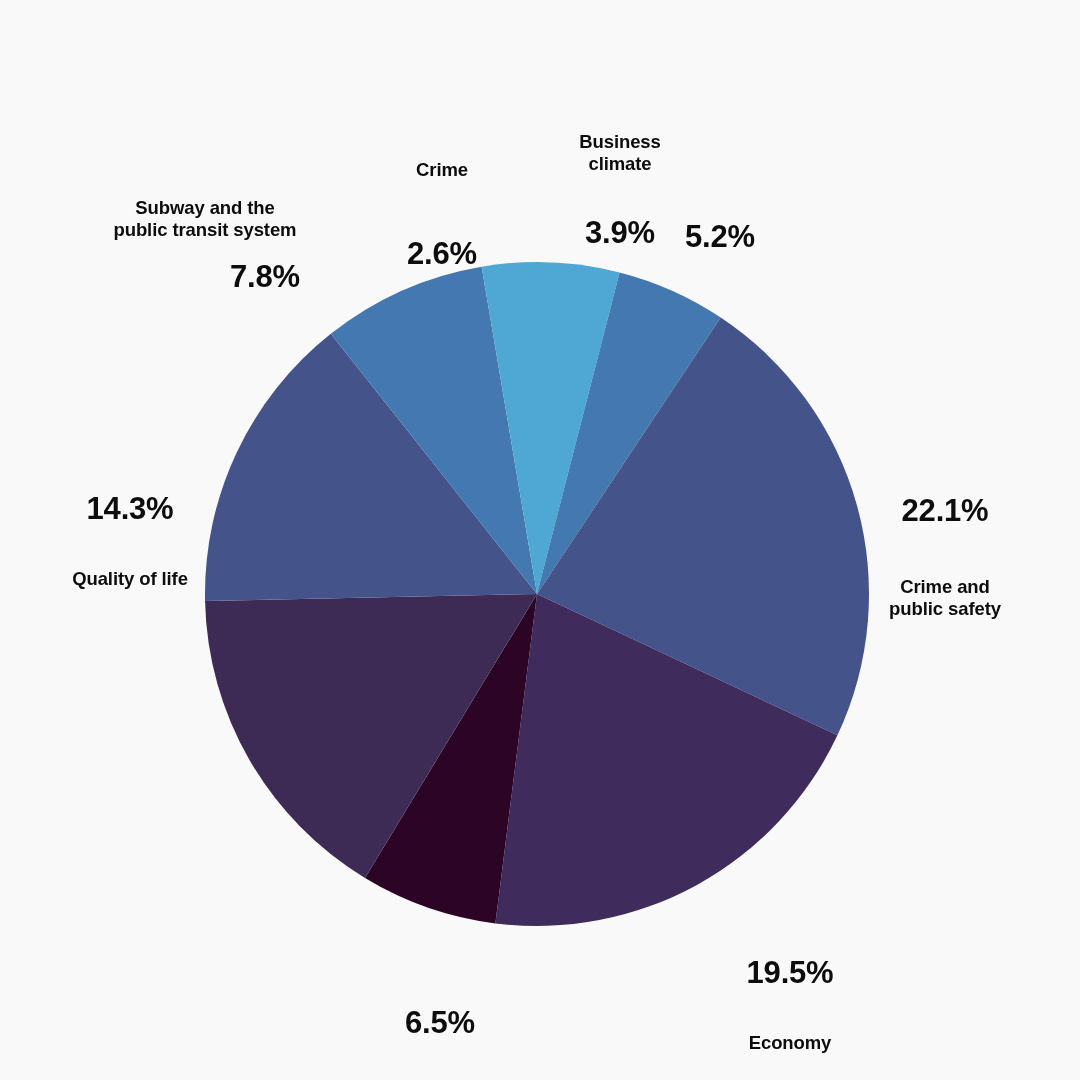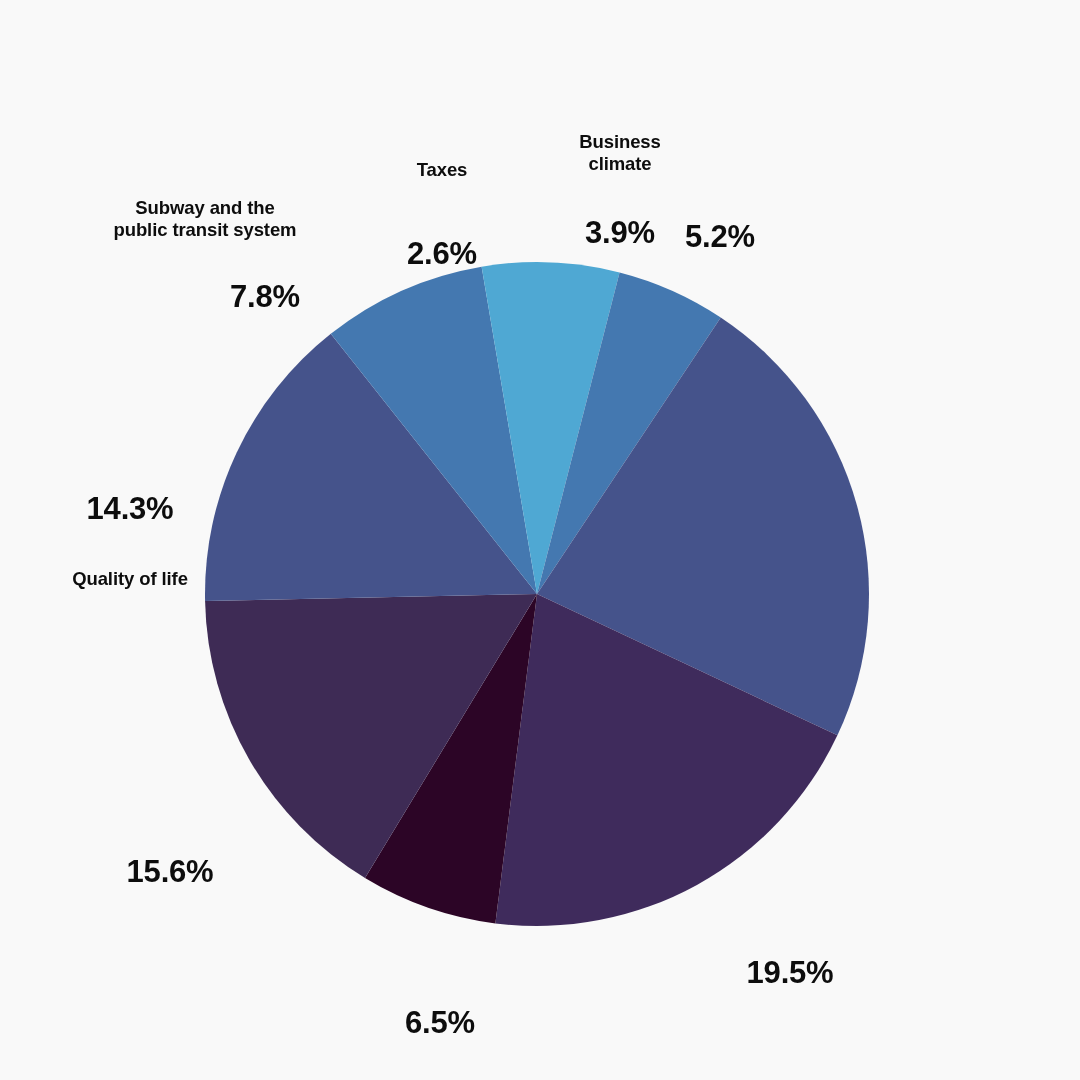--- a/index.html
+++ b/index.html
@@ -79,21 +79,21 @@
   .lbl-housing { left: 10px; top: 835px; width: 320px; }
   .lbl-housing .pct { display:block; }
   .lbl-housing .cat { display:block; margin-top: 22px; }
 
   .lbl-quality { left: 0px; top: 472px; width: 260px; }
   .lbl-quality .pct { display:block; }
   .lbl-quality .cat { display:block; margin-top: 22px; }
 
   .lbl-subway { left: 25px; top: 178px; width: 360px; }
   .lbl-subway .cat { display:block; }
-  .lbl-subway .pct { display:block; margin-top: 20px; margin-left: 120px; }
+  .lbl-subway .pct { display:block; margin-left: 120px; }
 
   .lbl-taxes { left: 302px; top: 140px; width: 280px; }
   .lbl-taxes .cat { display:block; }
   .lbl-taxes .pct { display:block; margin-top: 36px; }
 </style>
 </head>
 <body style="background: rgb(249, 249, 249);">
 
 <div id="chart-root">
 
@@ -116,44 +116,49 @@
     <div class="slice-label lbl-business-climate">
       <span class="cat">Business
 climate</span>
       <span class="pct">3.9%</span>
     </div>
 
     <div class="slice-label lbl-civil-rights">
       <span class="pct">5.2%</span>
     </div>
 
+    <div class="slice-label lbl-crime">
+      <span class="pct">22.1%</span>
+      <span class="cat">Crime and
+public safety</span>
+    </div>
 
     <div class="slice-label lbl-economy">
       <span class="pct">19.5%</span>
+      <span class="cat">Economy</span>
     </div>
 
     <div class="slice-label lbl-education">
       <span class="pct">6.5%</span>
       
     </div>
 
     <div class="slice-label lbl-housing">
-      <span class="pct">15.6%</span>
     </div>
 
     <div class="slice-label lbl-quality">
       <span class="pct">14.3%</span>
       <span class="cat">Quality of life</span>
     </div>
 
     <div class="slice-label lbl-subway">
       <span class="cat">Subway and the
 public transit system</span>
       <span class="pct">7.8%</span>
     </div>
 
     <div class="slice-label lbl-taxes">
-      <span class="cat">Taxes</span>
+      <span class="cat">Crime</span>
       <span class="pct">2.6%</span>
     </div>
 
   </div>
 </div>
 
 </body></html>

